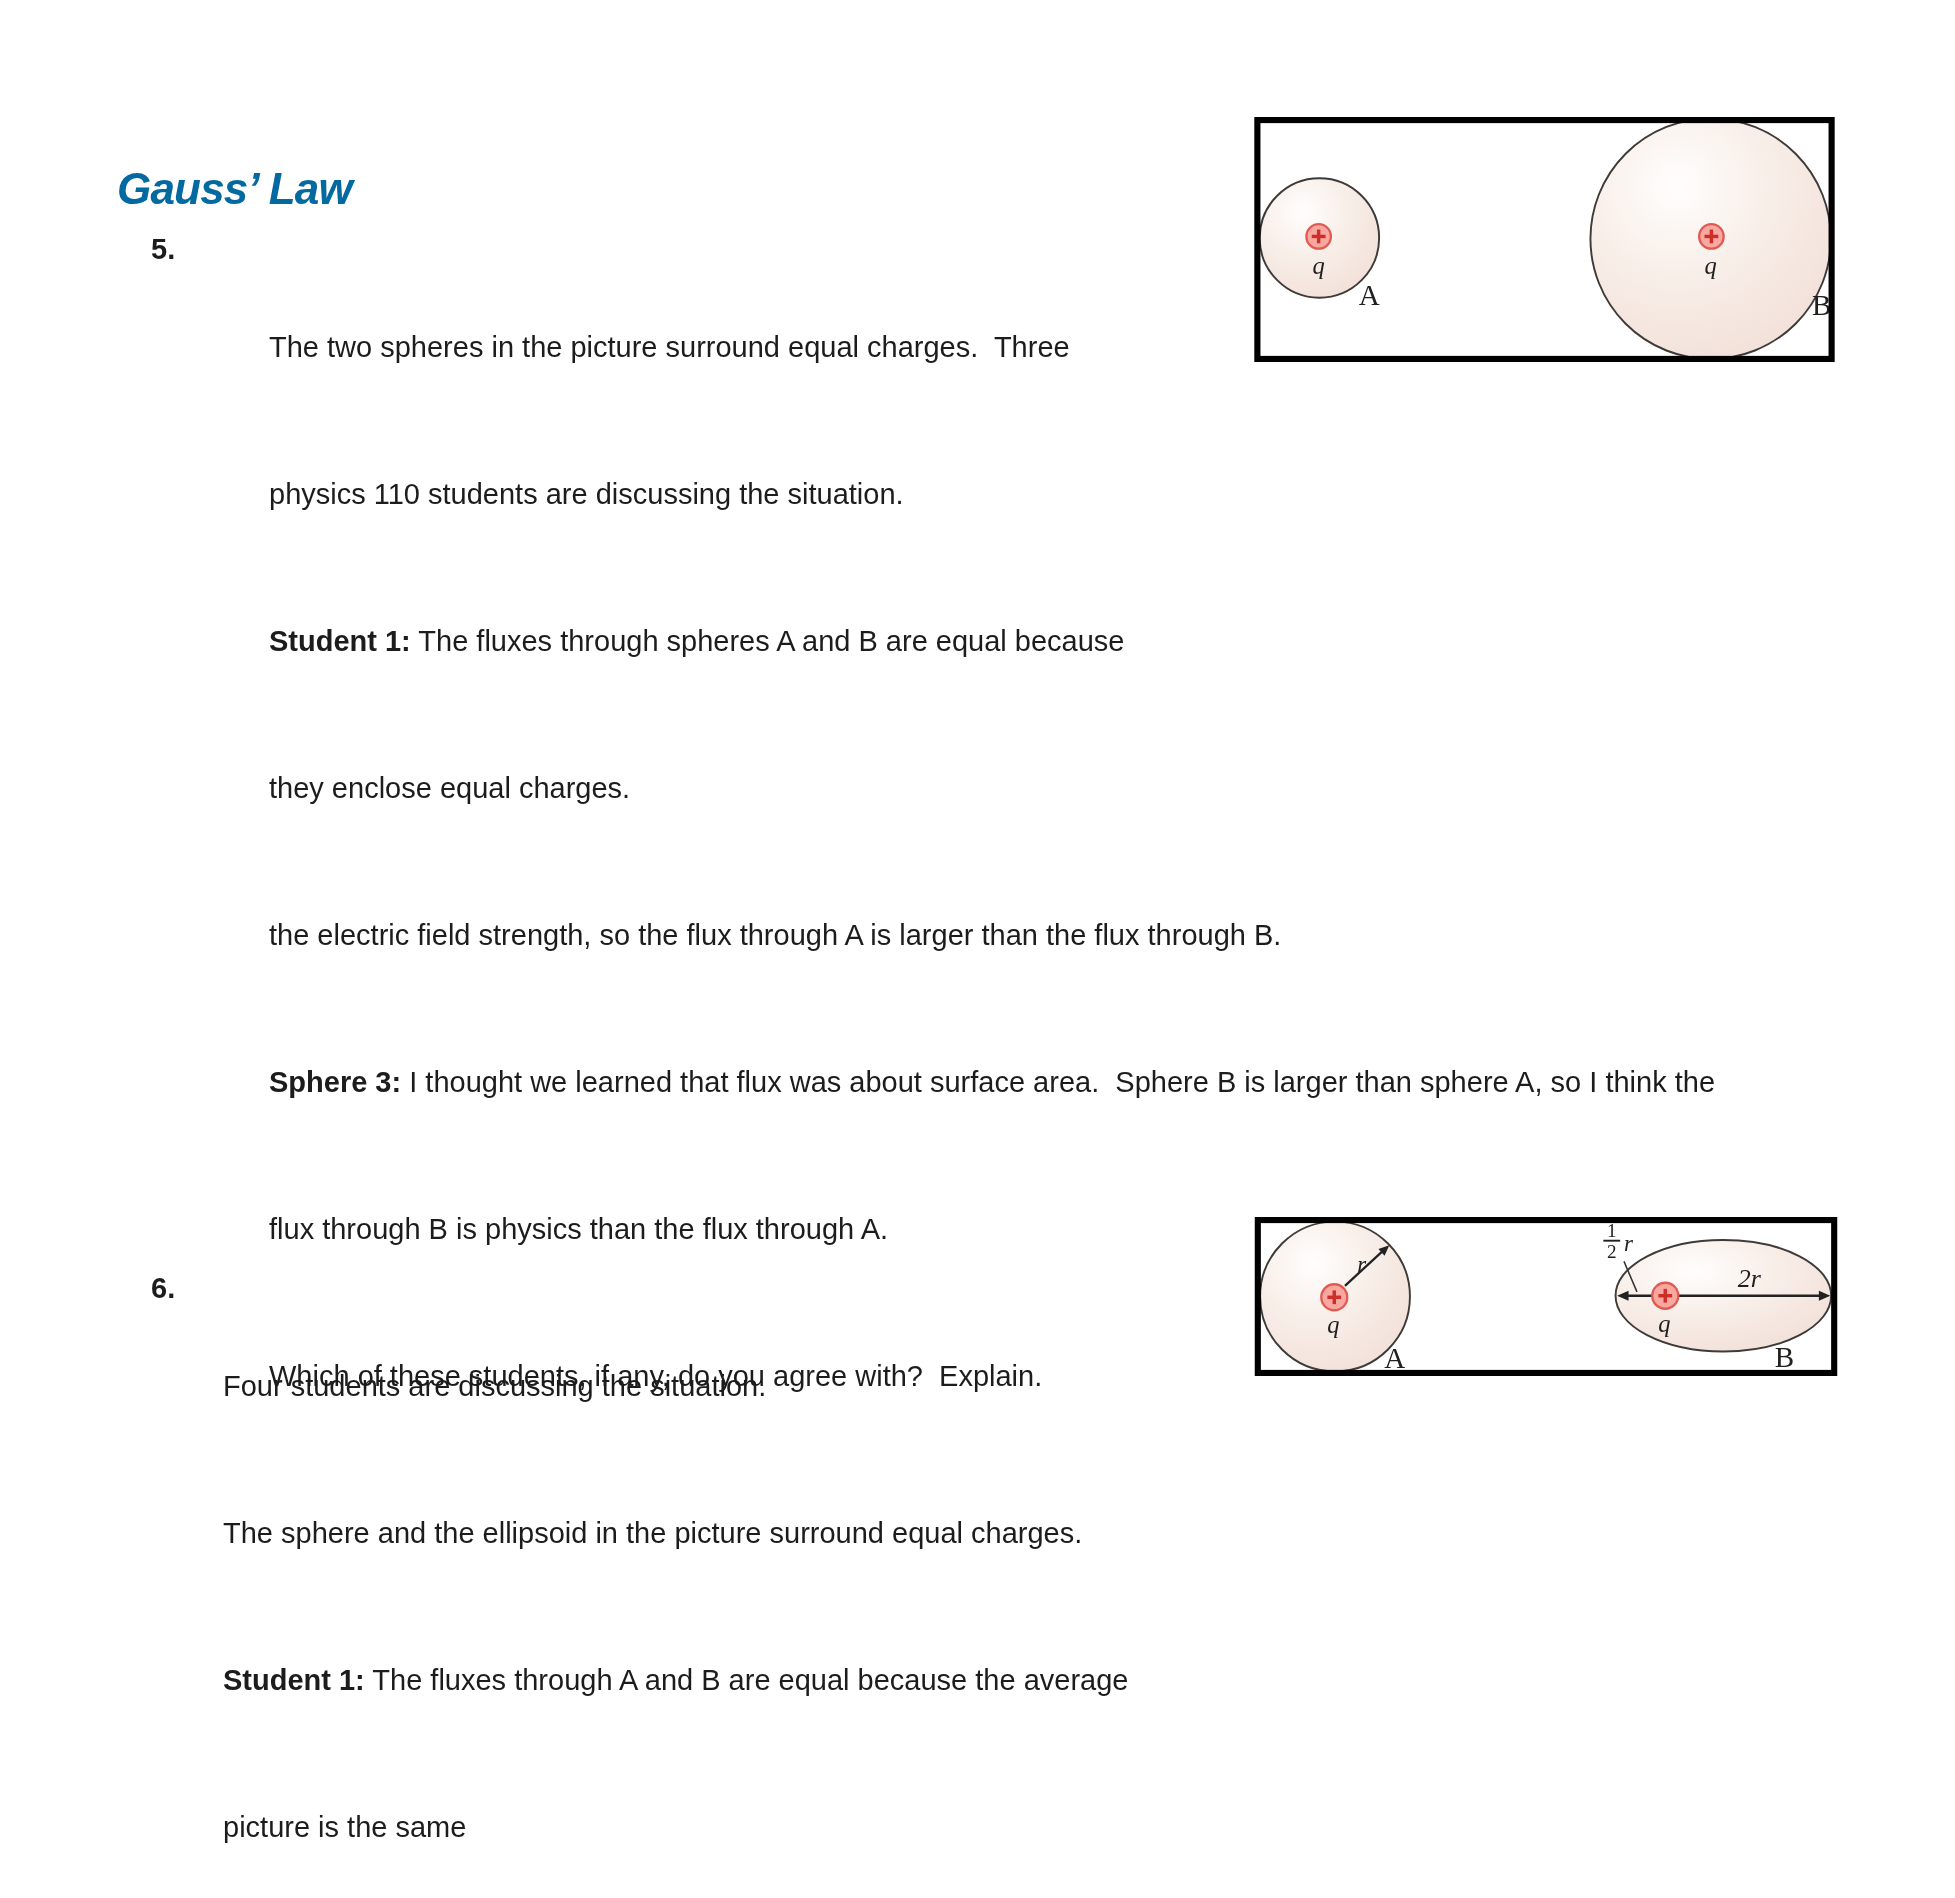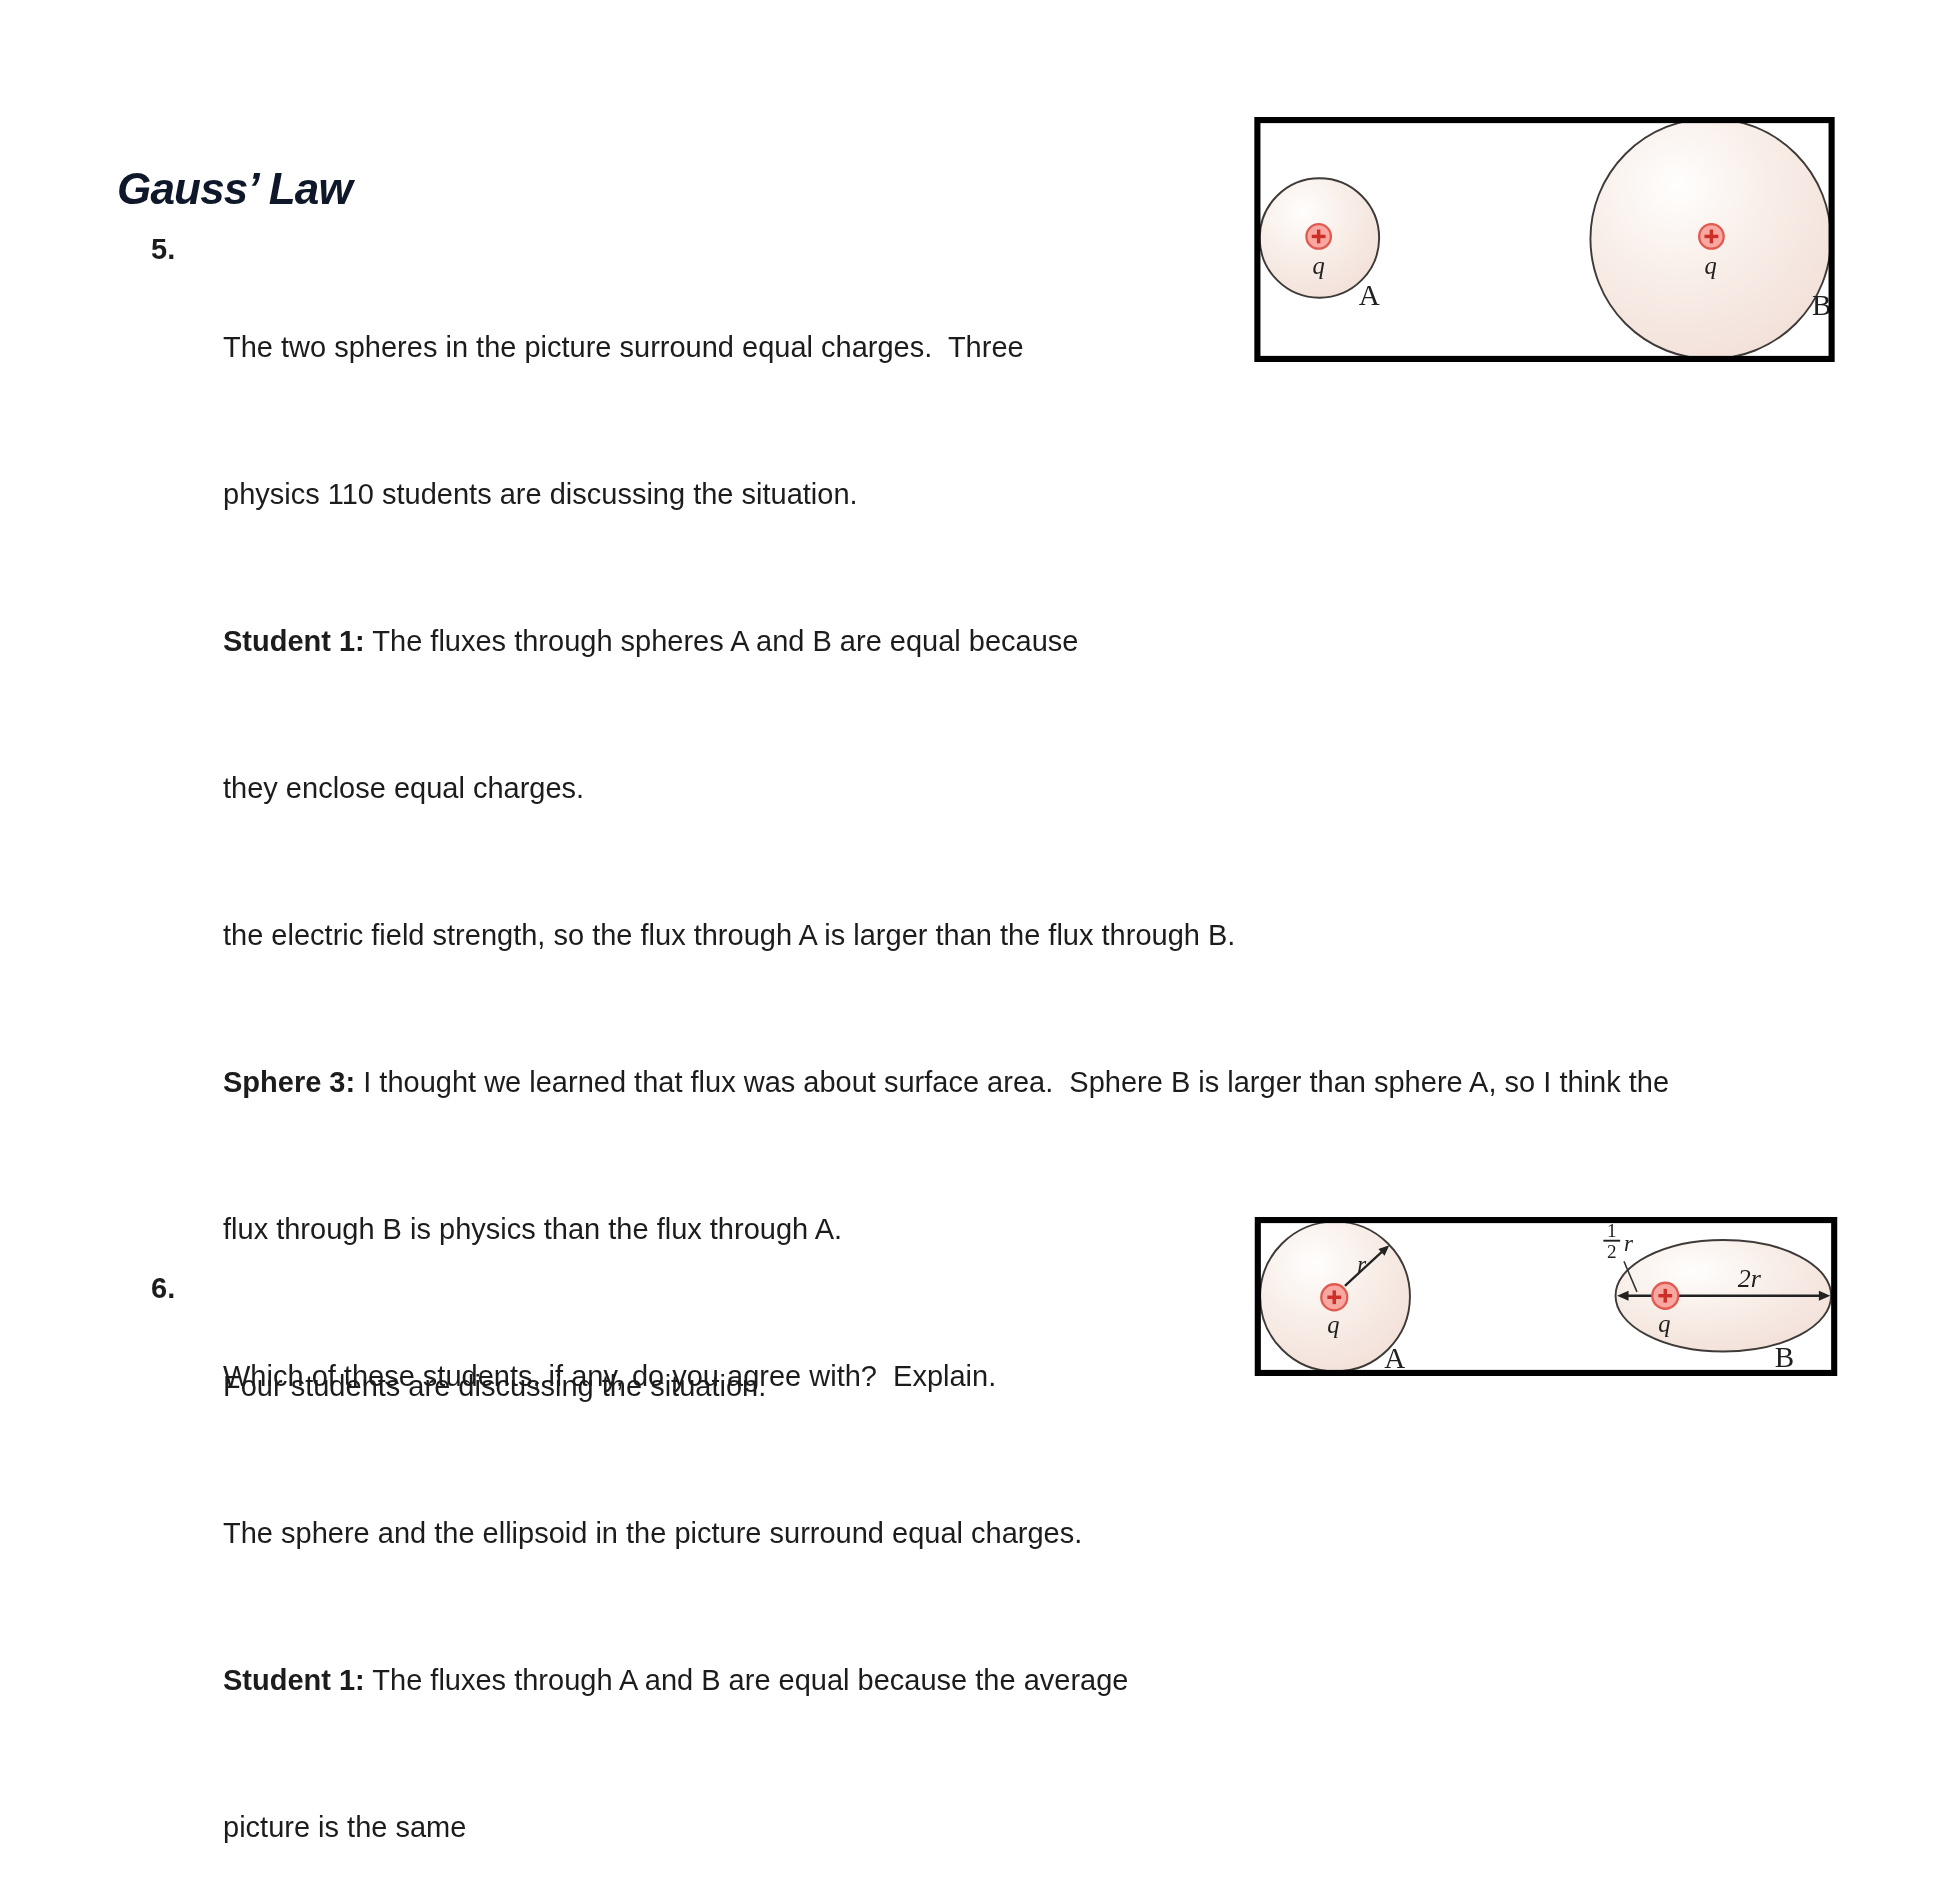--- a/index.html
+++ b/index.html
@@ -37,24 +37,24 @@
   .prob-body .b{font-weight:bold;}
   .fig{position:absolute;}
   svg text{font-family:"Liberation Serif",serif;fill:#20201e;}
   svg .ital{font-style:italic;}
 </style>
 </head>
 <body>
 
 <div class="page">
 
-  <div class="heading" style="color:#0f172a">Gauss’ Law</div>
+  <div class="heading" style="color:#0369a1">Gauss’ Law</div>
 
   <div class="prob-number" style="left:151px;top:225px;">5.</div>
-  <div class="prob-body" style="top:225px;">
+  <div class="prob-body" style="top:225px;margin-left:46px;">
     <span class="line"><span class="b"></span><span>The two spheres in the picture surround equal charges.&nbsp; Three</span></span>
     <span class="line"><span class="b"></span><span>physics 110 students are discussing the situation.</span></span>
     <span class="line"><span class="b">Student 1:</span><span> The fluxes through spheres A and B are equal because</span></span>
     <span class="line"><span class="b"></span><span>they enclose equal charges.</span></span>
     <span class="line"><span class="b"></span><span>the electric field strength, so the flux through A is larger than the flux through B.</span></span>
     <span class="line"><span class="b">Sphere 3:</span><span> I thought we learned that flux was about surface area.&nbsp; Sphere B is larger than sphere A, so I think the</span></span>
     <span class="line"><span class="b"></span><span>flux through B is physics than the flux through A.</span></span>
     <span class="line"><span class="b"></span><span>Which of these students, if any, do you agree with?&nbsp; Explain.</span></span>
   </div>
 

